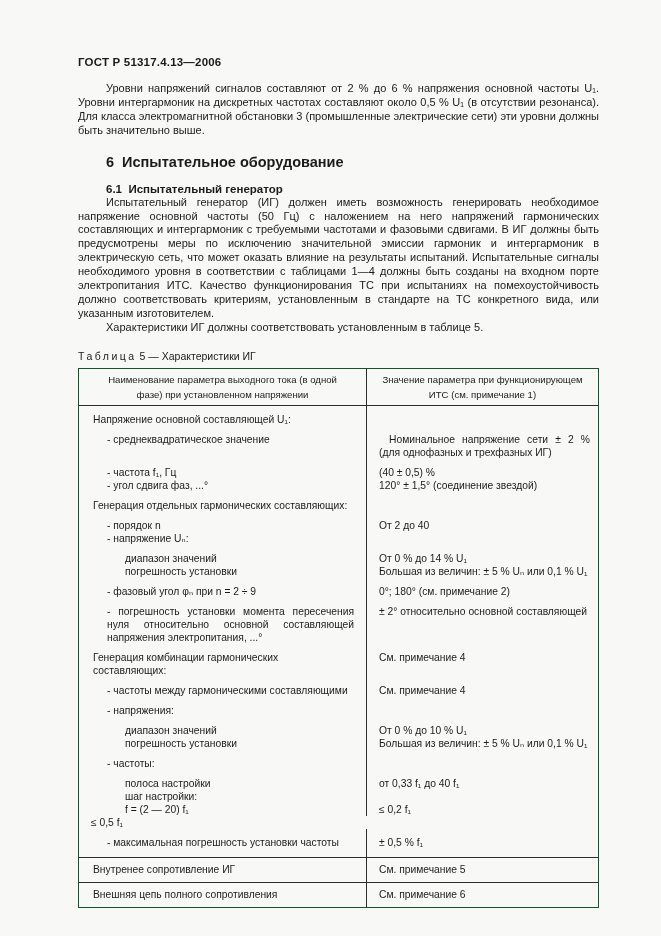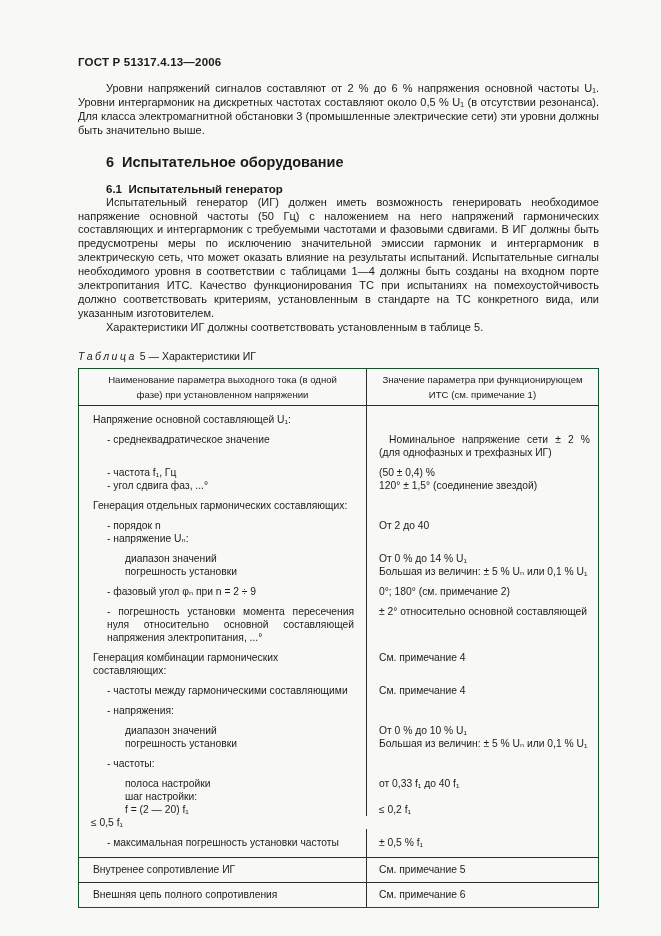--- a/index.html
+++ b/index.html
@@ -9,21 +9,21 @@
     color:#1b1b1b;
     font-family:"Liberation Sans","DejaVu Sans",sans-serif;
     -webkit-font-smoothing:antialiased;
   }
   .page{box-sizing:border-box;width:661px;height:936px;padding:56px 62px 0 78px;}
   .doc-header{font-weight:bold;font-size:11.5px;letter-spacing:.2px;margin:0 0 14px 0;}
   p.body{font-size:11px;line-height:13.9px;text-align:justify;text-indent:28px;margin:0;}
   h1.section{font-size:14.5px;font-weight:bold;margin:16px 0 0 28px;}
   h2.subsection{font-size:11.5px;font-weight:bold;margin:13px 0 1px 28px;}
   .tcap{font-size:10.5px;margin:15px 0 6px 0;}
-  .tcap .spaced{letter-spacing:2.5px;font-style:italic;}
+  .tcap .spaced{letter-spacing:2.5px;}
   
   .tbl{border:1px solid #14532d;font-size:10.3px;line-height:13px;background:transparent;}
   .thead{display:flex;border-bottom:1px solid #2e2e2e;font-size:9.6px;line-height:15px;text-align:center;}
   .th1{box-sizing:border-box;width:288px;border-right:1px solid #2e2e2e;padding:3px 16px;display:flex;align-items:center;justify-content:center;}
   .th2{box-sizing:border-box;flex:1;padding:3px 12px;display:flex;align-items:center;justify-content:flex-end;}
   .trow{display:flex;}
   .tc{box-sizing:border-box;width:288px;border-right:1px solid #2e2e2e;padding-right:12px;}
   .l0{padding-left:14px;}
   .l1{padding-left:28px;}
   .l2{padding-left:46px;}
@@ -66,21 +66,21 @@
     <div class="trow g">
       <div class="tc l0">Напряжение основной составляющей U₁:</div>
       <div class="tcr"></div>
     </div>
     <div class="trow g">
       <div class="tc l1">- среднеквадратическое значение</div>
       <div class="tcr rj">Номинальное напряжение сети ± 2 % (для однофазных и трехфазных ИГ)</div>
     </div>
     <div class="trow g">
       <div class="tc l1">- частота f₁, Гц</div>
-      <div class="tcr">(50 ± 0,4) %</div>
+      <div class="tcr">(40 ± 0,5) %</div>
     </div>
     <div class="trow">
       <div class="tc l1">- угол сдвига фаз, ...°</div>
       <div class="tcr">120° ± 1,5° (соединение звездой)</div>
     </div>
     <div class="trow g">
       <div class="tc l0">Генерация отдельных гармонических составляющих:</div>
       <div class="tcr"></div>
     </div>
     <div class="trow g">

